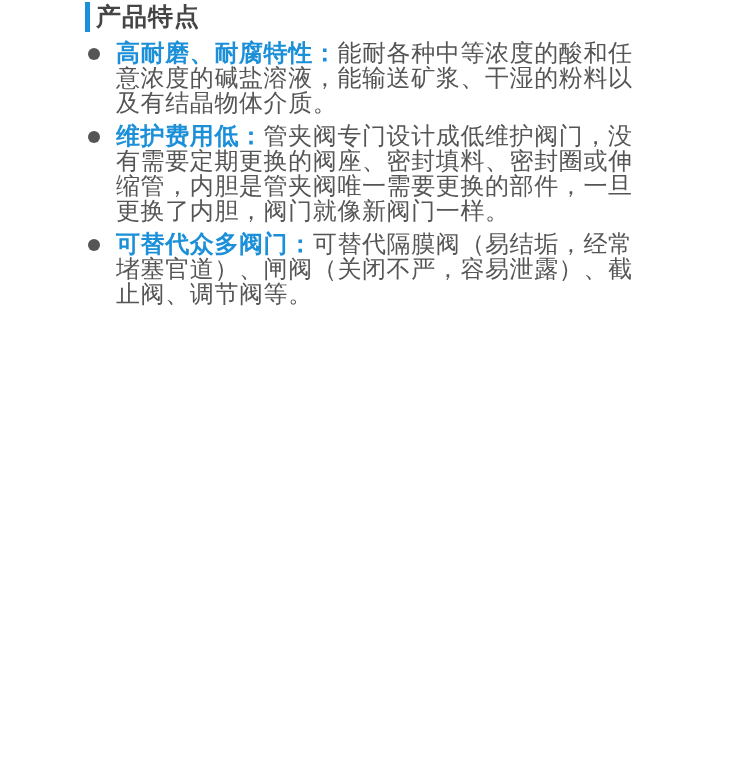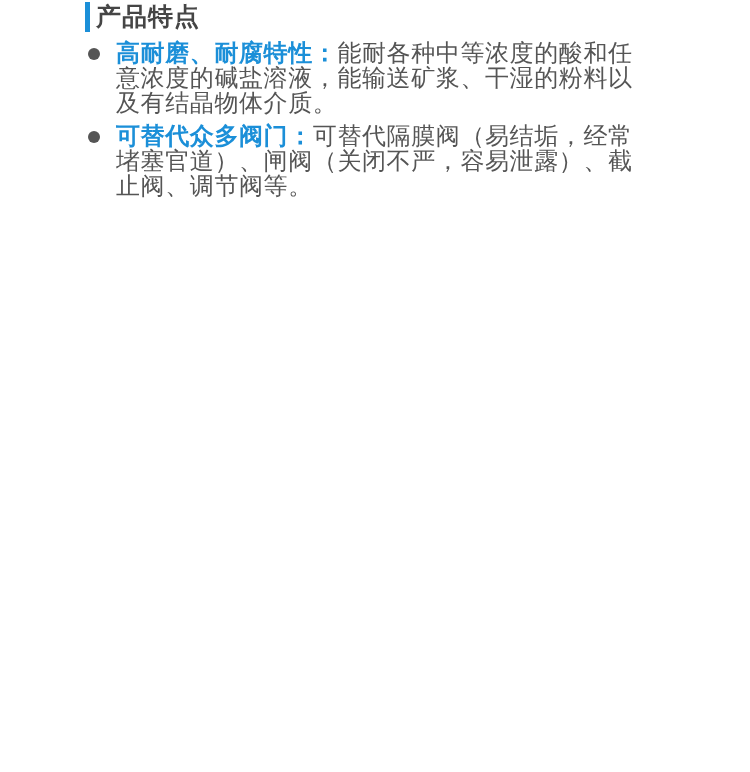--- a/index.html
+++ b/index.html
@@ -77,15 +77,19 @@
   <div class="header-title">产品特点</div>
 </div>
 
 <ul class="features">
   <li class="feature">
     <span class="bullet"></span>
     <span class="keyword">高耐磨、耐腐特性：</span><span>能耐各种中等浓度的酸和任意浓度的碱盐溶液，能输送矿浆、干湿的粉料以及有结晶物体介质。</span>
   </li>
   <li class="feature">
     <span class="bullet"></span>
+    <span class="keyword">维护费用低：</span><span>管夹阀专门设计成低维护阀门，没有需要定期更换的阀座、密封填料、密封圈或伸缩管，内胆是管夹阀唯一需要更换的部件，一旦更换了内胆，阀门就像新阀门一样。</span>
+  </li>
+  <li class="feature">
+    <span class="bullet"></span>
     <span class="keyword">可替代众多阀门：</span><span>可替代隔膜阀（易结垢，经常堵塞官道）、闸阀（关闭不严，容易泄露）、截止阀、调节阀等。</span>
   </li>
 </ul>
 
 </body></html>

